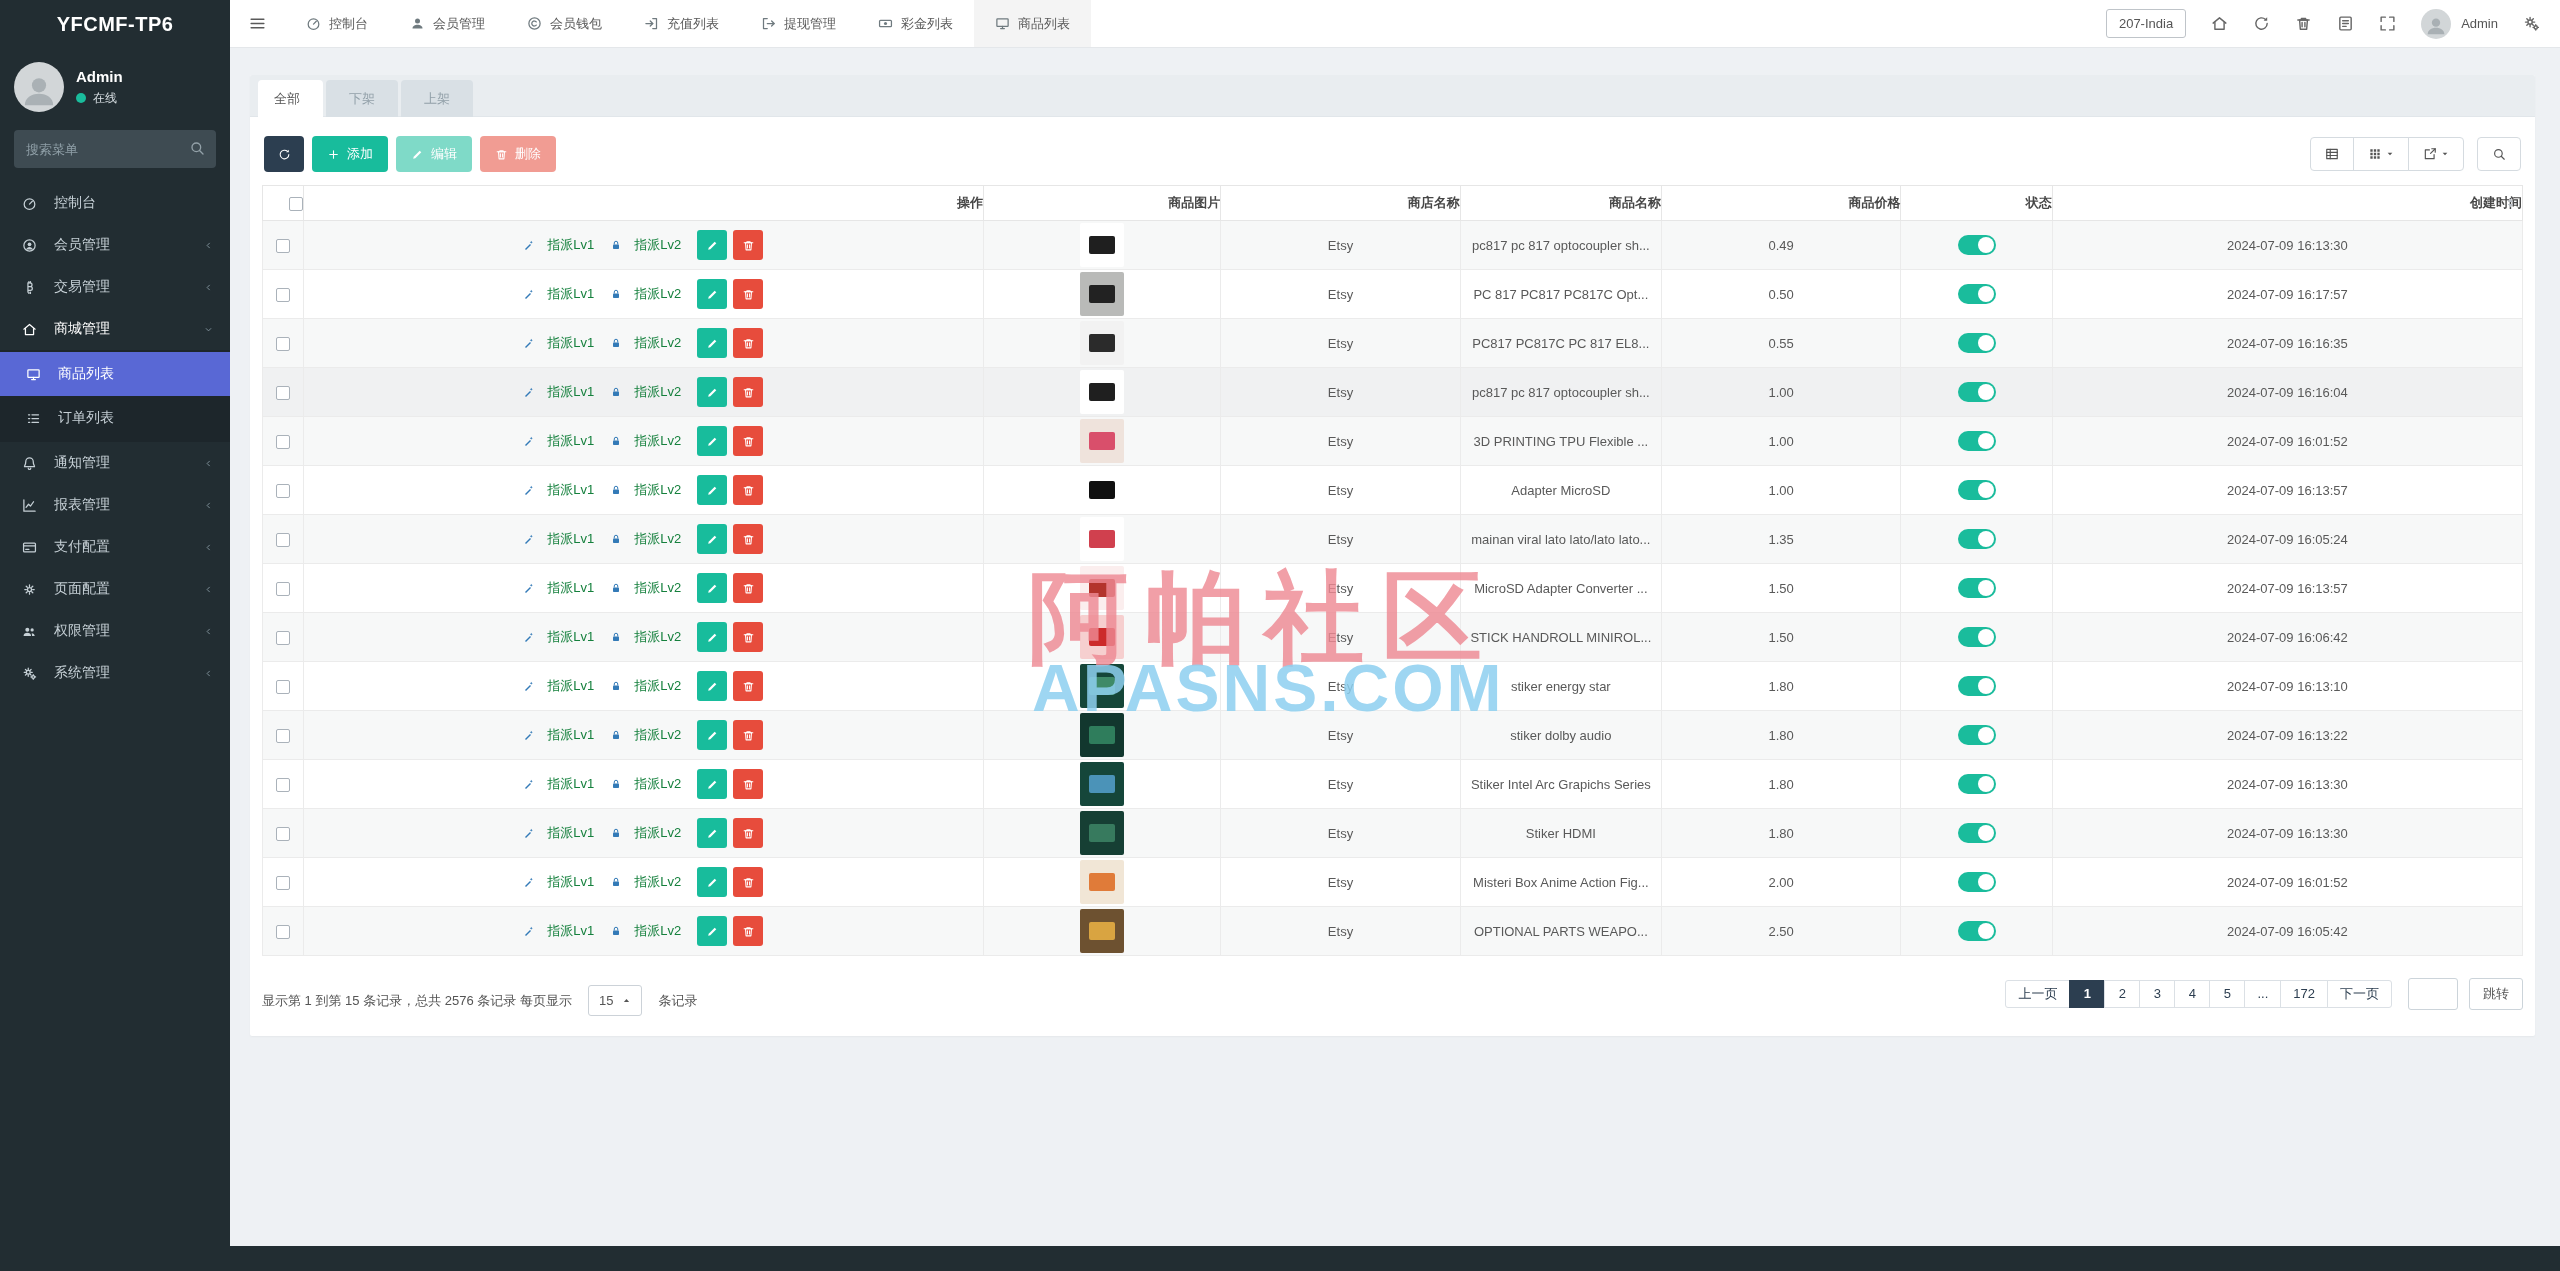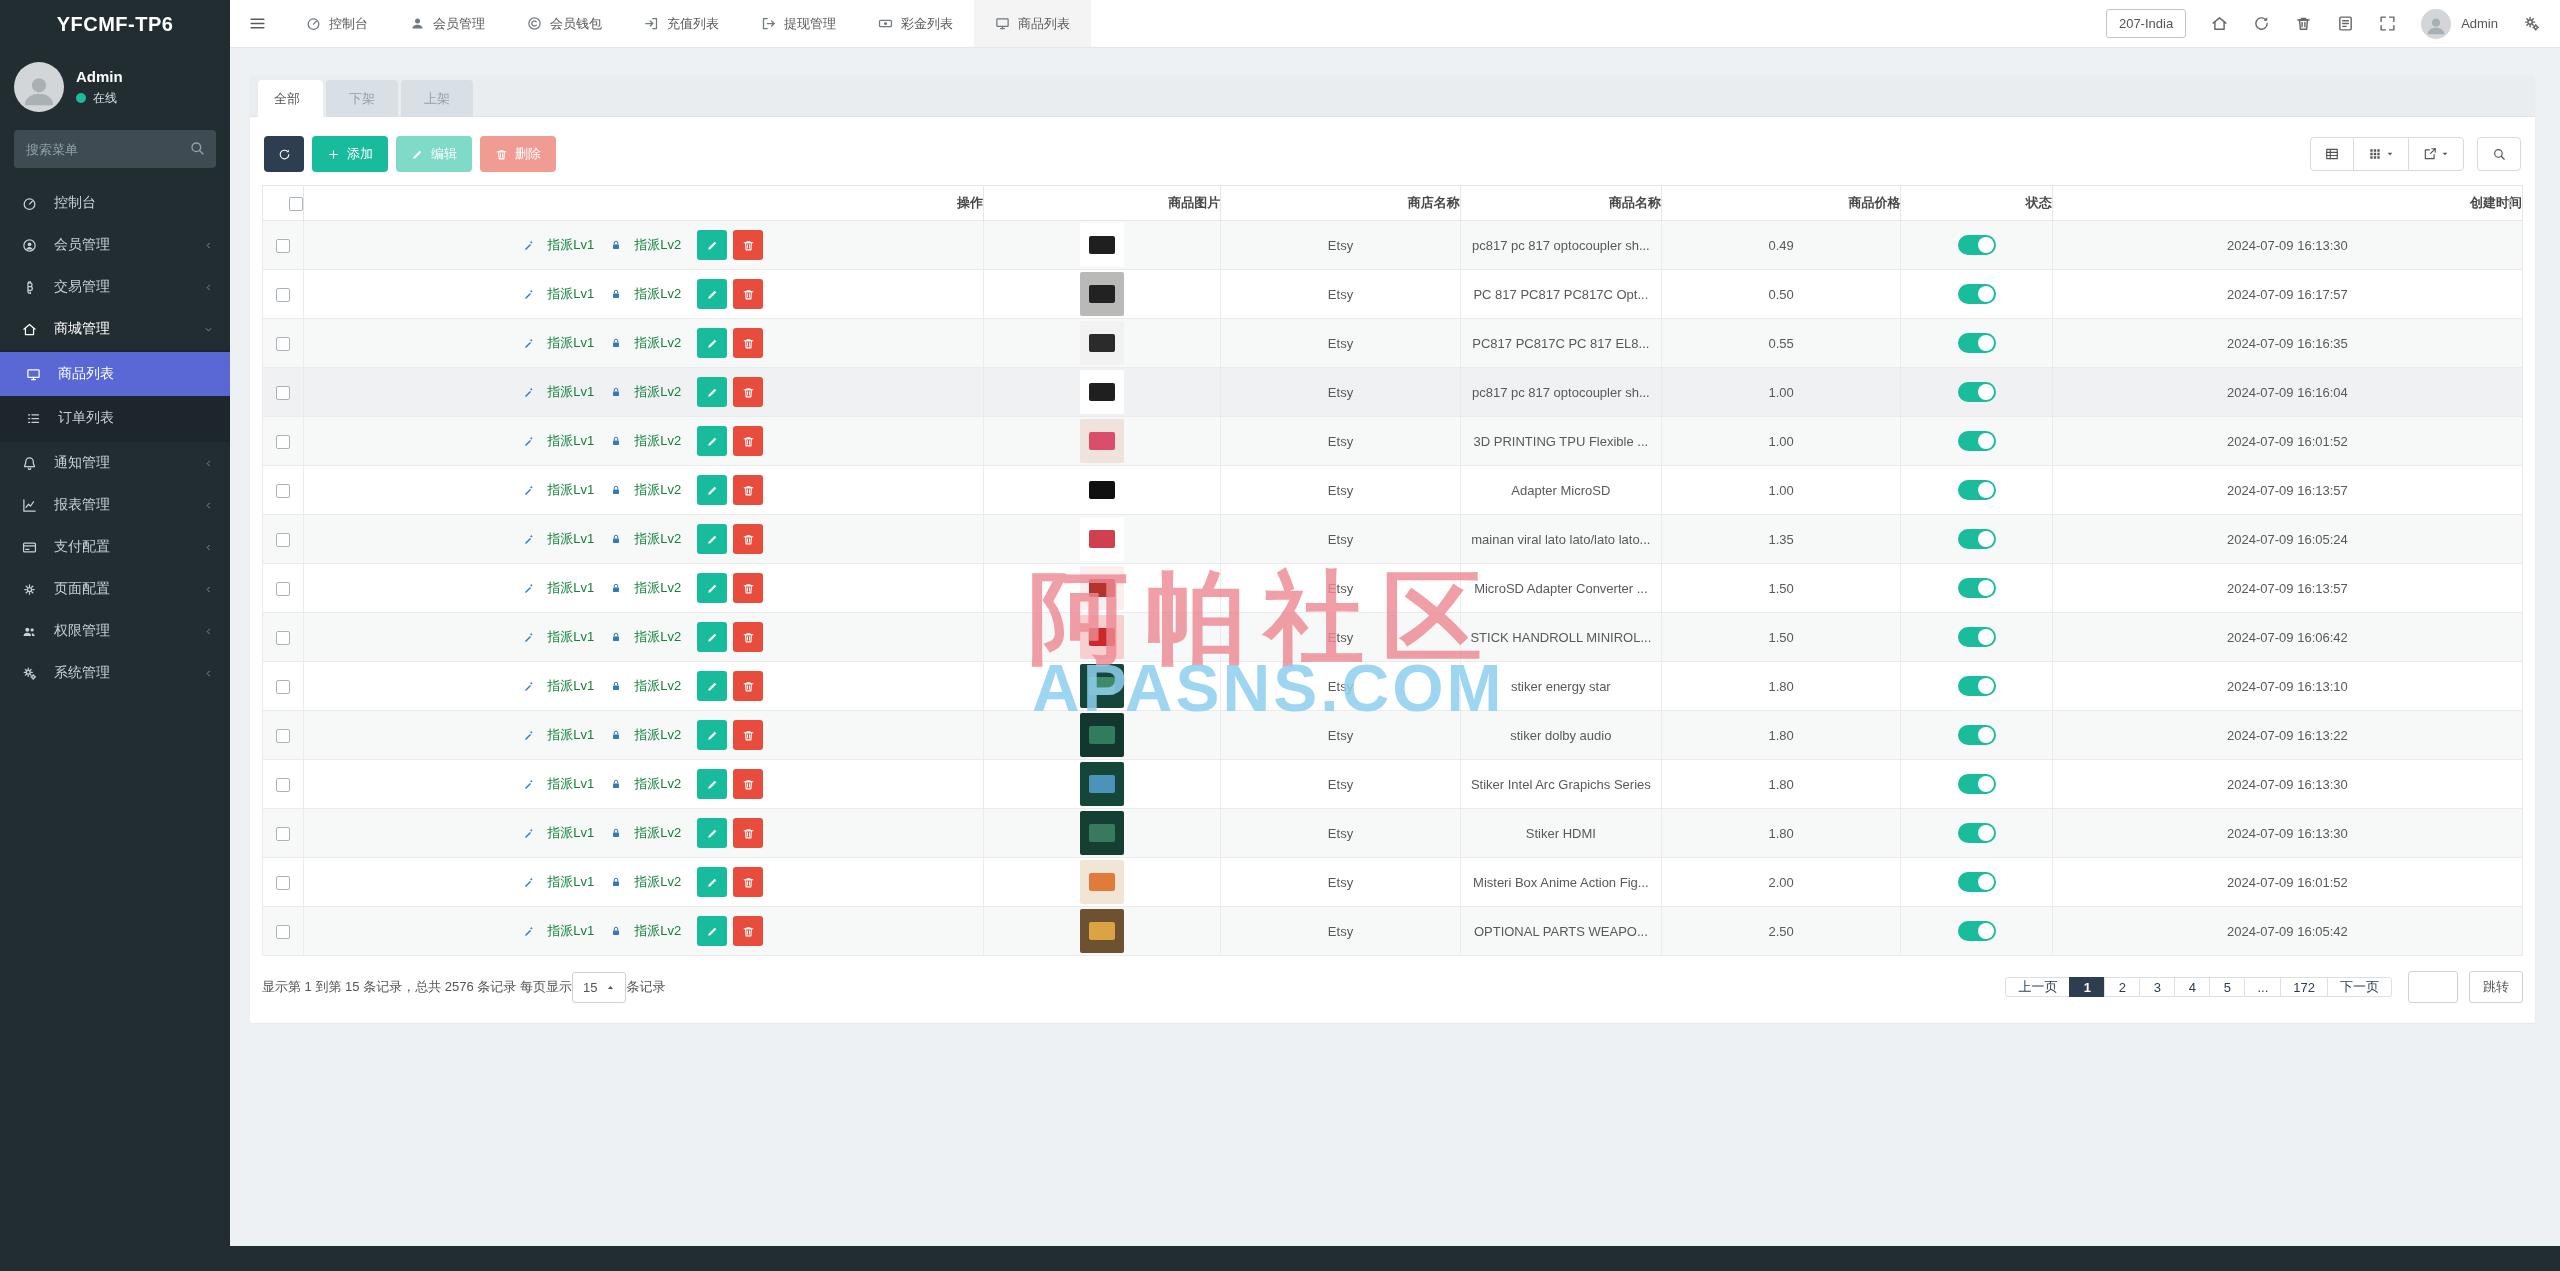--- a/index.html
+++ b/index.html
@@ -82,26 +82,26 @@
   .mini { width:30px; height:30px; border:none; border-radius:3px; color:#fff; display:inline-flex; align-items:center; justify-content:center; cursor:pointer; }
   .mini .icon { font-size:13px; display:inline-flex; }
   .mini-edit { background:#18bc9c; }
   .mini-del { background:#e74c3c; }
   .thumb { width:44px; height:44px; margin:0 auto; display:flex; align-items:center; justify-content:center; border-radius:2px; }
   .thumb-item { width:26px; height:18px; border-radius:2px; }
   .toggle { width:38px; height:20px; background:#1abc9c; border-radius:10px; position:relative; display:inline-block; vertical-align:middle; cursor:pointer; }
   .toggle::after { content:""; position:absolute; right:2px; top:2px; width:16px; height:16px; border-radius:50%; background:#fff; }
 
   .table-footer { display:flex; align-items:center; margin-top:15px; }
-  .info { display:flex; align-items:center; gap:0; font-size:13px; color:#555; }
+  .info { display:flex; align-items:center; gap:16px; font-size:13px; color:#555;margin-top:14px; }
   .page-size { height:31px; border:1px solid #ccd2d8; border-radius:3px; background:#fff; display:inline-flex; align-items:center; gap:9px; padding:0 10px; color:#555; cursor:pointer; }
   .page-size .caret { font-size:9px; display:inline-flex; }
   .pag-zone { margin-left:auto; display:flex; align-items:center; }
   .pagination { display:flex; }
-  .pg { min-width:36px; height:20px; padding:0 12px; border:1px solid #dbe0e5; background:#fff; color:#2c3e50; font-size:13px; display:inline-flex; align-items:center; justify-content:center; margin-left:-1px; cursor:pointer; }
+  .pg { min-width:36px; height:28px; padding:0 12px; border:1px solid #dbe0e5; background:#fff; color:#2c3e50; font-size:13px; display:inline-flex; align-items:center; justify-content:center; margin-left:-1px; cursor:pointer; }
   .pagination .pg:first-child { border-radius:3px 0 0 3px; margin-left:0; }
   .pagination .pg:last-child { border-radius:0 3px 3px 0; }
   .pg.active { background:#2c3e50; border-color:#2c3e50; color:#fff; font-weight:bold; }
   .jump-input { width:50px; height:32px; border:1px solid #ccd4da; border-radius:3px; margin-left:16px; outline:none; padding:0 6px; font-size:13px; font-family:inherit; color:#555; }
   .jump-btn { height:32px; margin-left:11px; padding:0 13px; border:1px solid #ccd4da; border-radius:3px; background:#fff; color:#555; font-size:13px; cursor:pointer; font-family:inherit; }
 
   
   .wm1 { position:absolute; left:1028px; top:552px; font-size:100px; font-weight:bold; color:#ee8a94; opacity:.82; letter-spacing:18px; z-index:40; pointer-events:none; white-space:nowrap; }
   .wm2 { position:absolute; left:1032px; top:650px; font-size:66px; font-weight:bold; color:#8ed0f0; opacity:.85; letter-spacing:3px; z-index:40; pointer-events:none; white-space:nowrap; }
 

